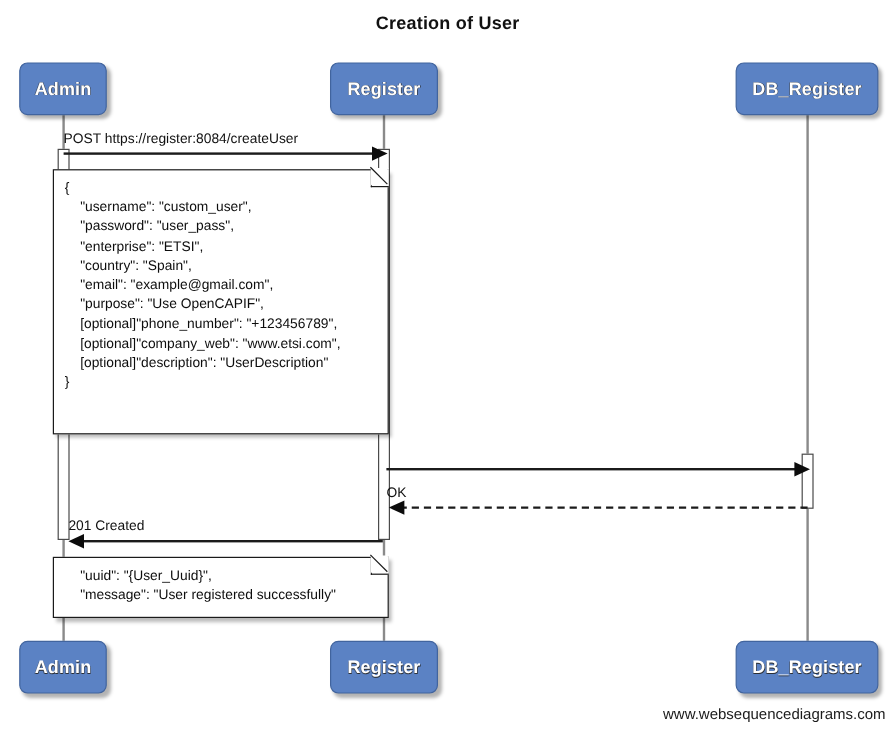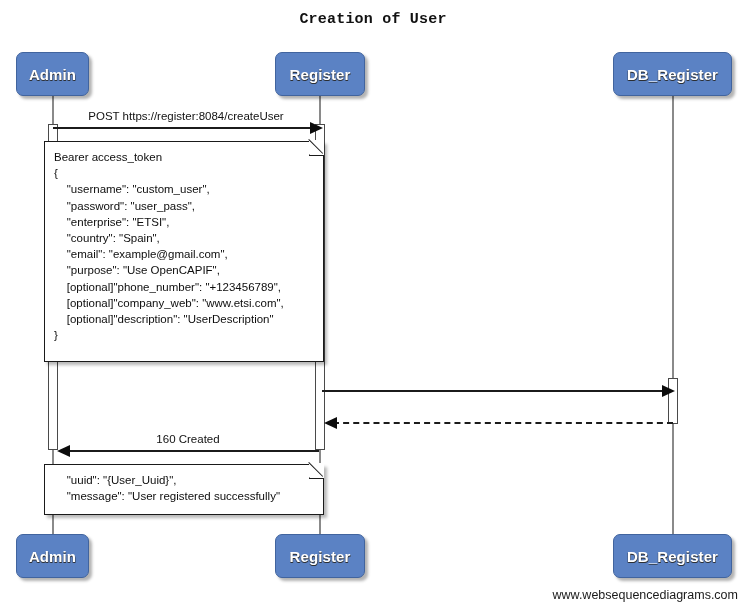--- a/index.html
+++ b/index.html
@@ -26,21 +26,21 @@
   .diagram-title {
     position: absolute;
     left: 0;
     top: 11px;
     width: 746px;
     text-align: center;
     font-size: 15px;
     font-weight: bold;
     letter-spacing: 0.2px;
     color: #111111;
-    font-family: Liberation Mono, monospace;
+    font-family: Liberation Sans, sans-serif;
   }
 
   
   .actor-box {
     position: absolute;
     box-sizing: border-box;
     background: #5b82c4;
     border: 1px solid #41649e;
     border-radius: 7px;
     color: #ffffff;
@@ -92,21 +92,21 @@
     border-left: 13px solid #0c0c0c;
   }
   .arrowhead.left {
     border-right: 13px solid #0c0c0c;
   }
   .msg-label {
     position: absolute;
     font-size: 11.5px;
     color: #111111;
     white-space: nowrap;
-    text-align: center;
+    text-align: left;
     font-family: "Liberation Sans", sans-serif;
   }
 
   
   .note {
     position: absolute;
     box-sizing: border-box;
     background: #ffffff;
     border: 1px solid #1a1a1a;
     box-shadow: 3px 3px 3px rgba(0,0,0,0.28);
@@ -197,41 +197,41 @@
   <div class="actor-box" style="left:613px; top:534px; width:119px; height:44px;">
     <span>DB_Register</span>
   </div>
 
   <div class="msg-label" style="left:53px; top:110px; width:266px;">POST https://register:8084/createUser</div>
   <div class="msg" style="left:53px; top:127px; width:262px;"></div>
   <div class="arrowhead right" style="left:310px; top:122px;"></div>
 
   <div class="note" style="left:44px; top:141px; width:280px; height:221px;">
     <div class="dogear"></div>
-    <div class="note-line">Bearer access_token</div>
     <div class="note-line">{</div>
     <div class="note-line">    "username": "custom_user",</div>
     <div class="note-line">    "password": "user_pass",</div>
     <div class="note-line">    "enterprise": "ETSI",</div>
     <div class="note-line">    "country": "Spain",</div>
     <div class="note-line">    "email": "example@gmail.com",</div>
     <div class="note-line">    "purpose": "Use OpenCAPIF",</div>
     <div class="note-line">    [optional]"phone_number": "+123456789",</div>
     <div class="note-line">    [optional]"company_web": "www.etsi.com",</div>
     <div class="note-line">    [optional]"description": "UserDescription"</div>
     <div class="note-line">}</div>
   </div>
 
   <div class="msg" style="left:322px; top:390px; width:346px;"></div>
   <div class="arrowhead right" style="left:662px; top:385px;"></div>
 
+  <div class="msg-label" style="left:322px; top:405px; width:350px;">OK</div>
   <div class="msg dashed" style="left:333px; top:422px; width:340px;"></div>
   <div class="arrowhead left" style="left:324px; top:417px;"></div>
 
-  <div class="msg-label" style="left:57px; top:433px; width:262px;">160 Created</div>
+  <div class="msg-label" style="left:57px; top:433px; width:262px;">201 Created</div>
   <div class="msg" style="left:66px; top:450px; width:253px;"></div>
   <div class="arrowhead left" style="left:57px; top:445px;"></div>
 
   <div class="note" style="left:44px; top:464px; width:280px; height:51px;">
     <div class="dogear"></div>
     <div class="note-line">    "uuid": "{User_Uuid}",</div>
     <div class="note-line">    "message": "User registered successfully"</div>
   </div>
 
   <div class="watermark">www.websequencediagrams.com</div>

